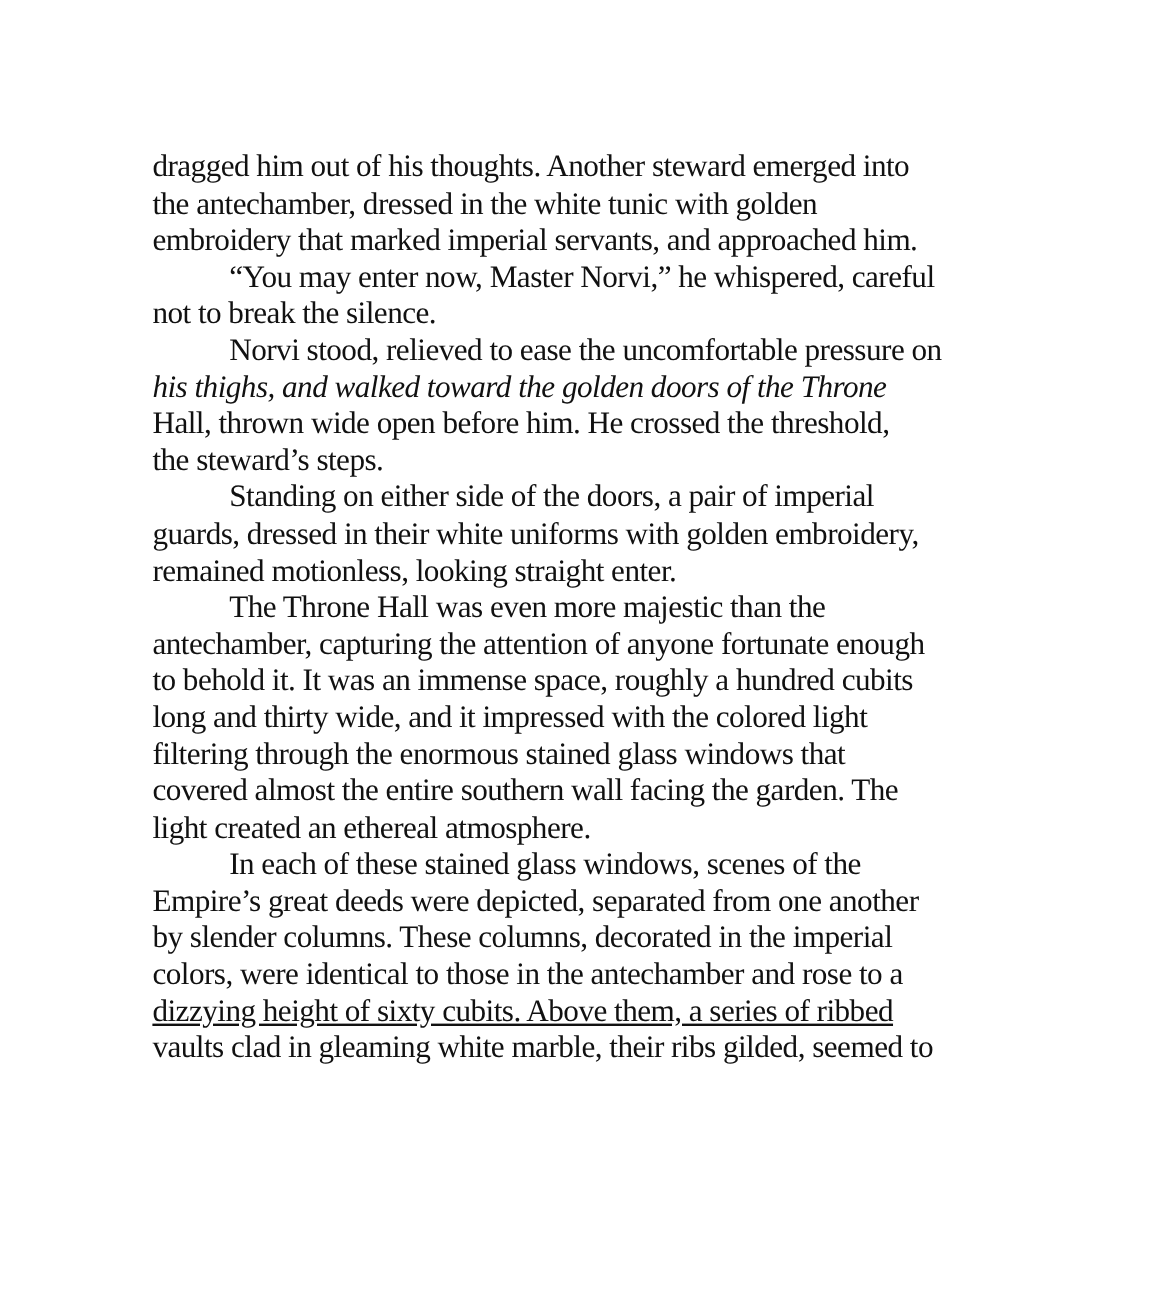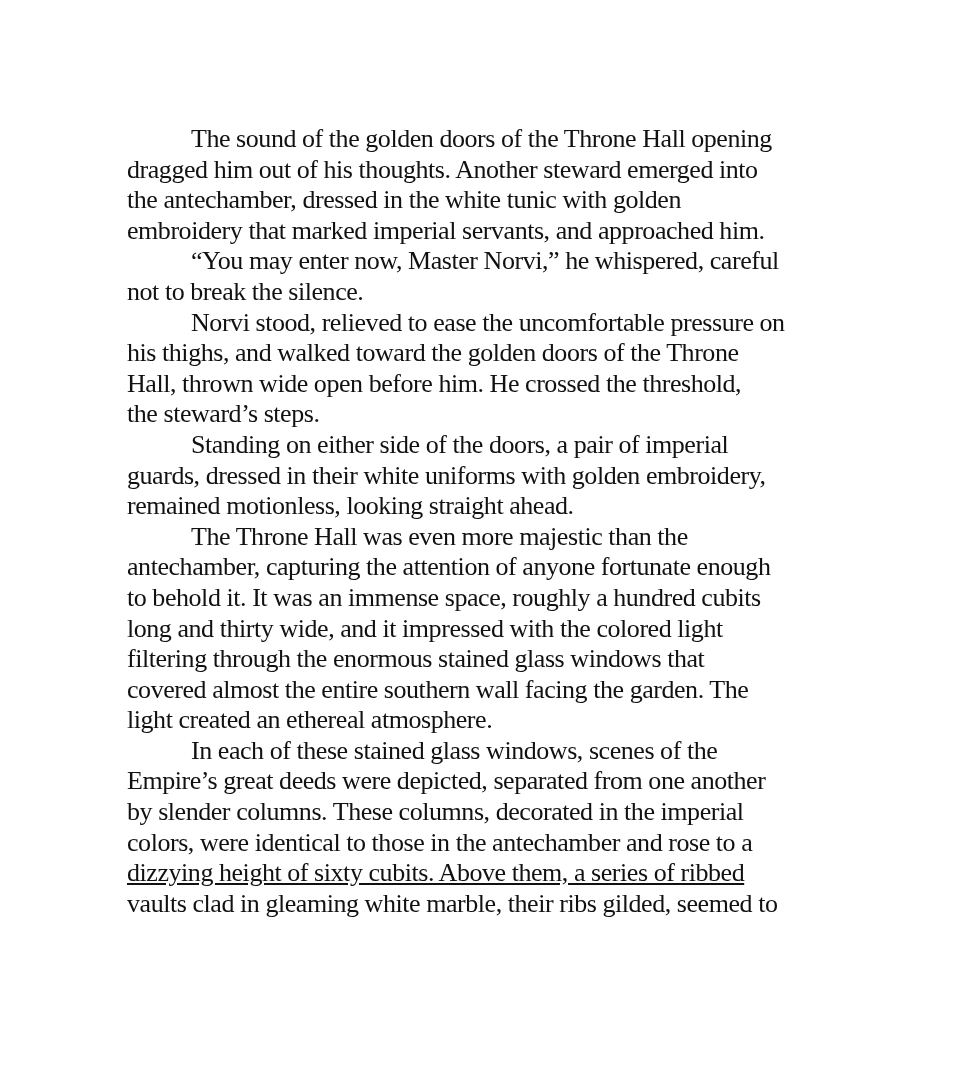--- a/index.html
+++ b/index.html
@@ -40,42 +40,41 @@
     .line.last {
       text-align-last: left;
     }
   </style>
 </head>
 <body>
 
 <div class="page">
 
   <p class="para">
-    <span class="line indent" style="word-spacing: 0px; text-align: left; text-align-last: left;">The sound of the golden doors of the Throne Hall opening</span>
     <span class="line" style="word-spacing: 0px; text-align: left; text-align-last: left;">dragged him out of his thoughts. Another steward emerged into</span>
     <span class="line" style="word-spacing: 0px; text-align: left; text-align-last: left;">the antechamber, dressed in the white tunic with golden</span>
     <span class="line last">embroidery that marked imperial servants, and approached him.</span>
   </p>
 
   <p class="para">
     <span class="line indent" style="word-spacing: 0px; text-align: left; text-align-last: left;">“You may enter now, Master Norvi,” he whispered, careful</span>
     <span class="line last">not to break the silence.</span>
   </p>
 
   <p class="para">
     <span class="line indent" style="word-spacing: 0px; text-align: right; text-align-last: left;">Norvi stood, relieved to ease the uncomfortable pressure on</span>
-    <span class="line" style="word-spacing: 0px; text-align: left; text-align-last: left;">his thighs, and walked toward the golden doors of the Throne</span>
+    <span class="line" style="word-spacing: 0px; text-align: left; text-align-last: left; font-style: italic;">his thighs, and walked toward the golden doors of the Throne</span>
     <span class="line" style="word-spacing: 0px; text-align: left; text-align-last: left;">Hall, thrown wide open before him. He crossed the threshold,</span>
     <span class="line last">the steward’s steps.</span>
   </p>
 
   <p class="para">
     <span class="line indent" style="word-spacing: 0px; text-align: left; text-align-last: left;">Standing on either side of the doors, a pair of imperial</span>
     <span class="line" style="word-spacing: 0px; text-align: center; text-align-last: left; font-family: Liberation Serif, serif;">guards, dressed in their white uniforms with golden embroidery,</span>
-    <span class="line last">remained motionless, looking straight ahead.</span>
+    <span class="line last">remained motionless, looking straight enter.</span>
   </p>
 
   <p class="para">
     <span class="line indent" style="word-spacing: 0px; text-align: left; text-align-last: left;">The Throne Hall was even more majestic than the</span>
     <span class="line" style="word-spacing: 0px; text-align: left; text-align-last: left;">antechamber, capturing the attention of anyone fortunate enough</span>
     <span class="line" style="word-spacing: 0px; text-align: center; text-align-last: left;">to behold it. It was an immense space, roughly a hundred cubits</span>
     <span class="line" style="word-spacing: 0px; text-align: left; text-align-last: left;">long and thirty wide, and it impressed with the colored light</span>
     <span class="line" style="word-spacing: 0px; text-align: left; text-align-last: left;">filtering through the enormous stained glass windows that</span>
     <span class="line" style="word-spacing: 0px; text-align: left; text-align-last: left;">covered almost the entire southern wall facing the garden. The</span>
     <span class="line last">light created an ethereal atmosphere.</span>

